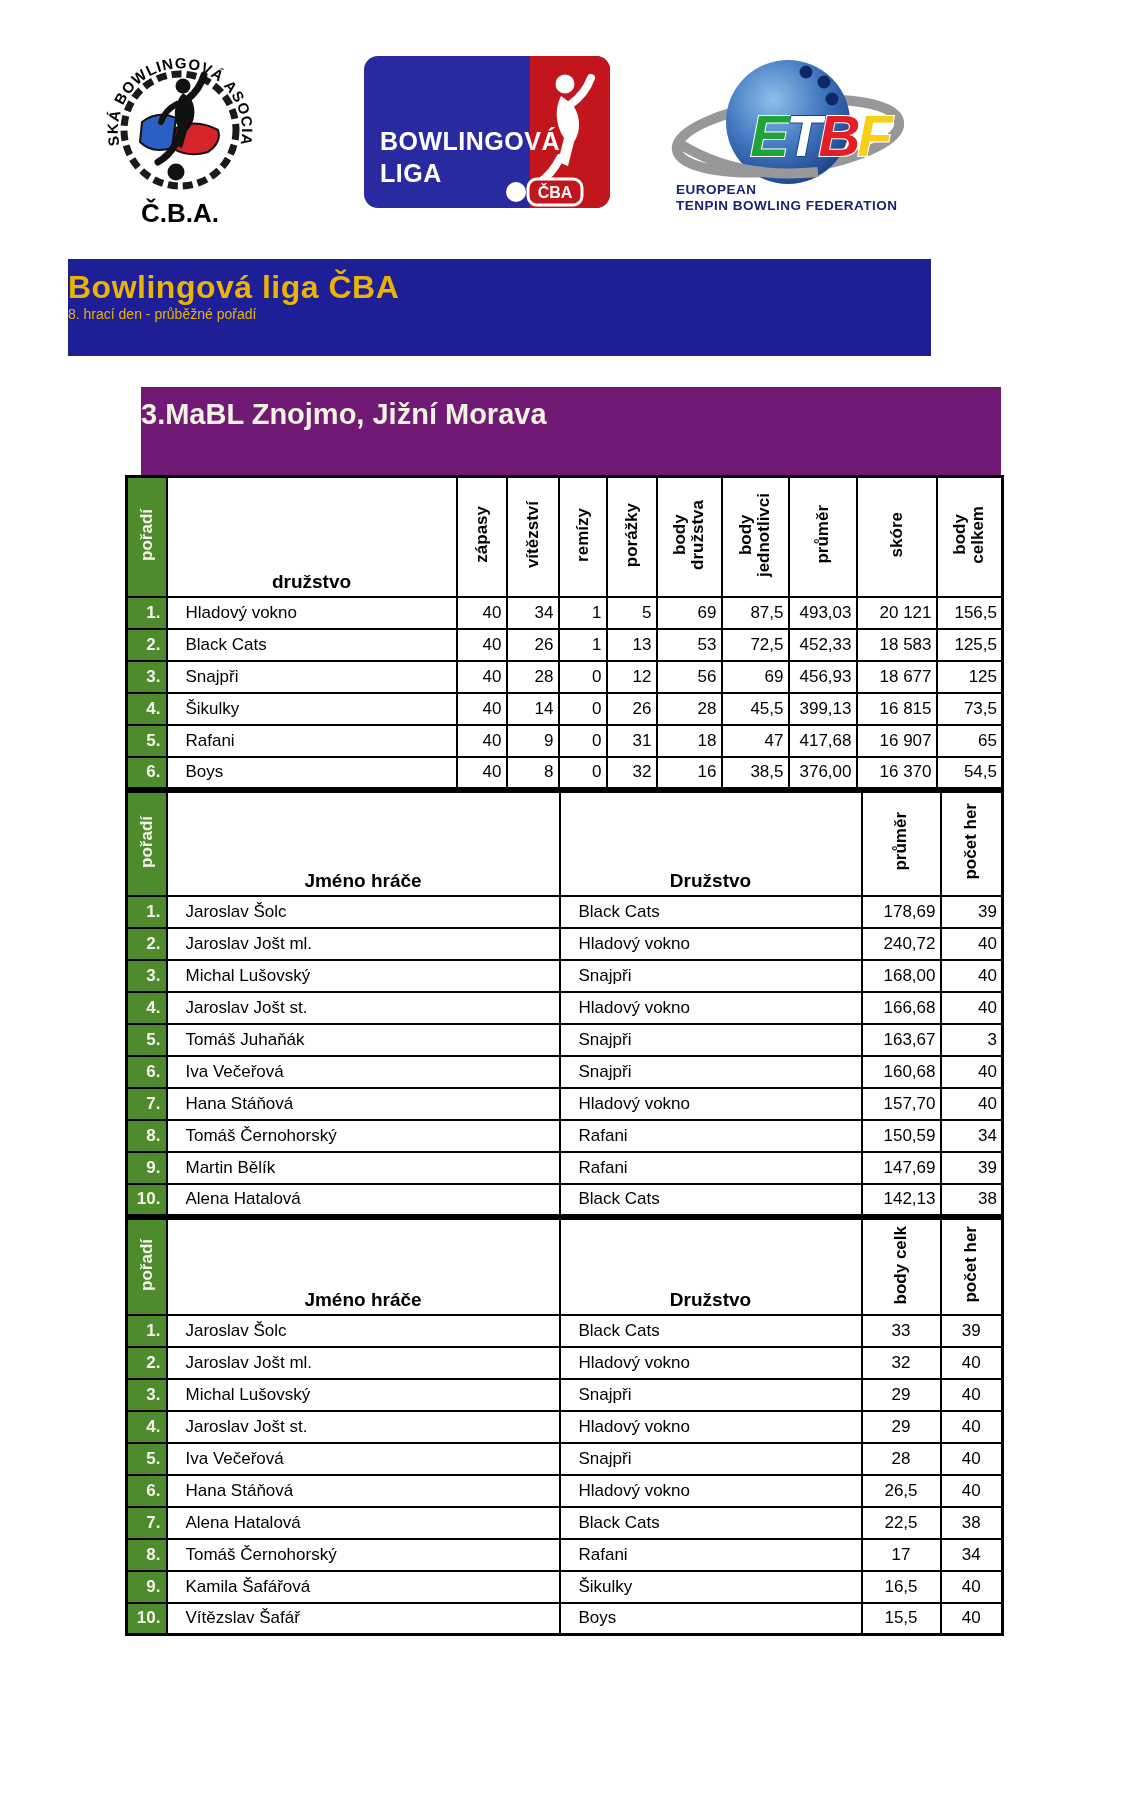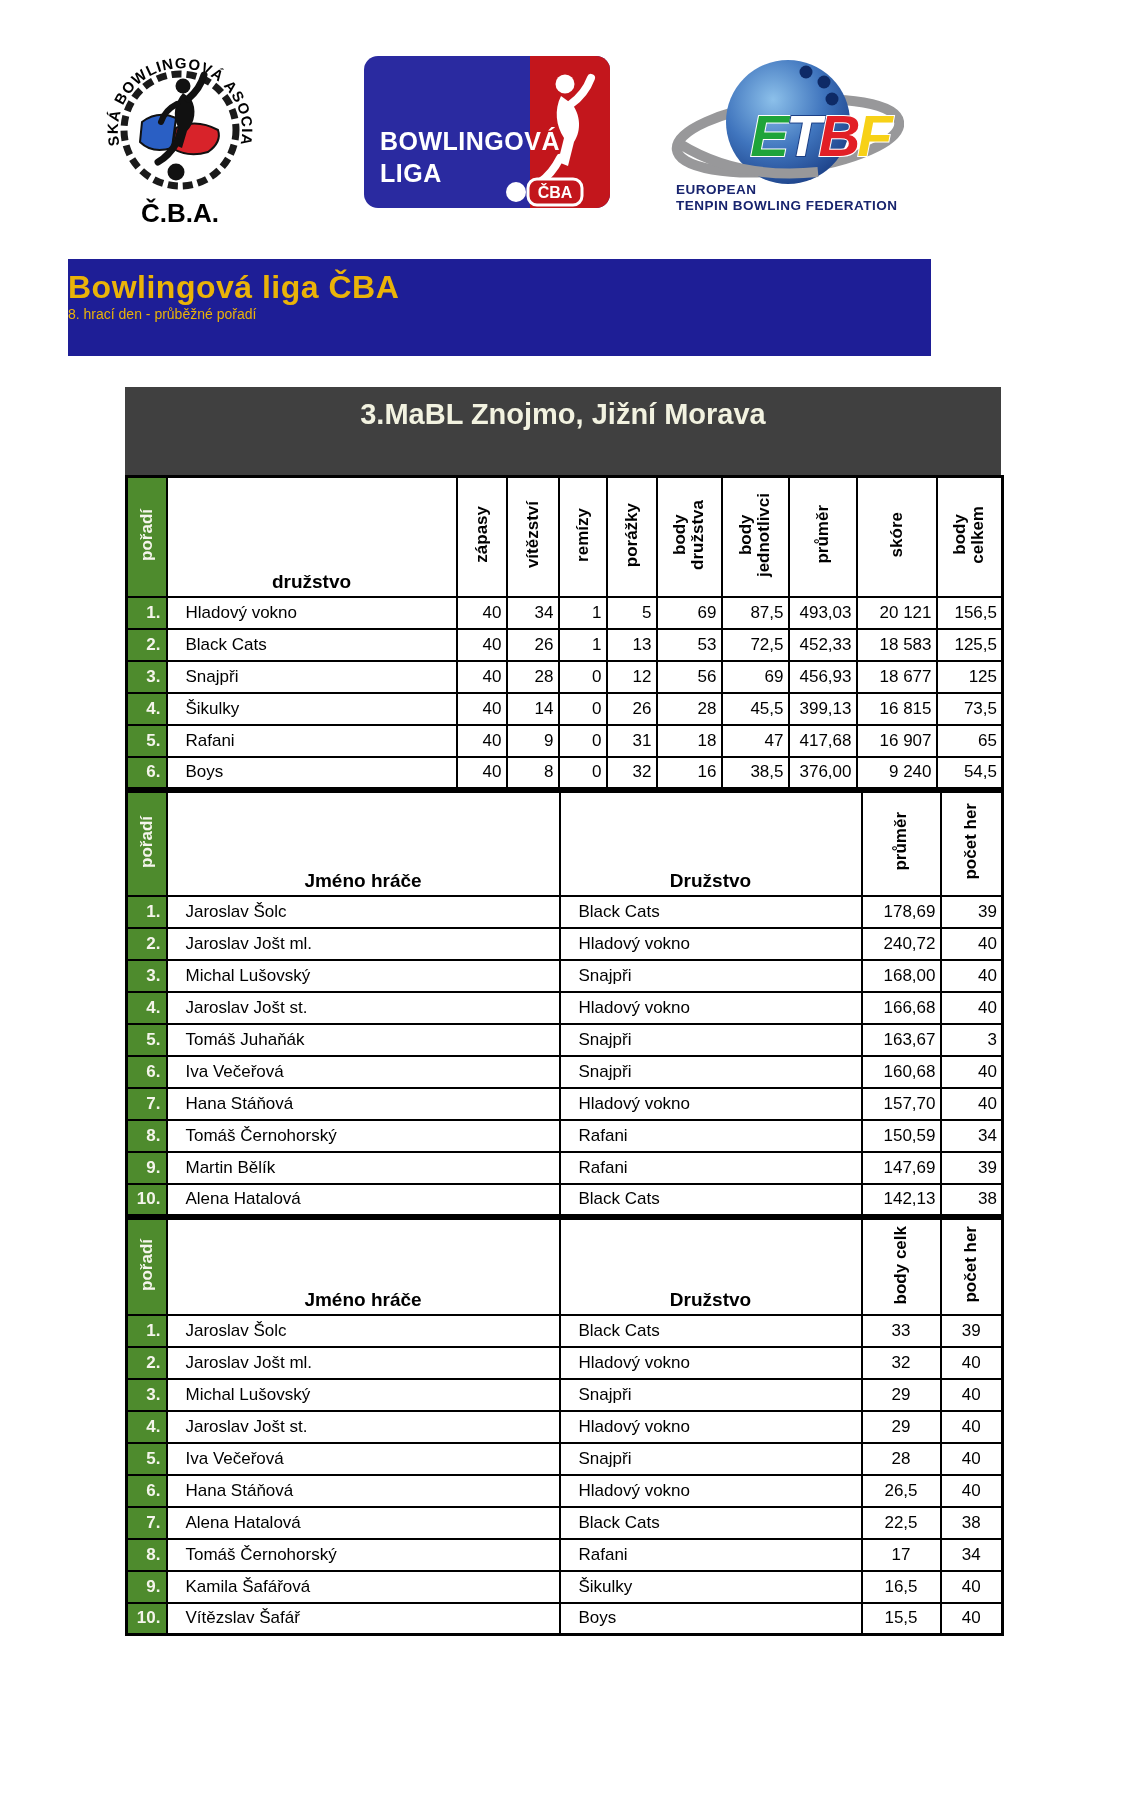--- a/index.html
+++ b/index.html
@@ -13,21 +13,21 @@
   .logo-etbf { position:absolute; left:668px; top:46px; }
 
   
   .banner { margin-left:68px; margin-top:29px; width:863px; height:97px;
             background:#1e1e96; color:#eab308; text-align:left; }
   .banner-title { font-size:32px; font-weight:bold; padding-top:10px; letter-spacing:.5px; }
   .banner-sub   { font-size:14px; font-weight:normal; }
 
   
   .sheet { margin-left:125px; width:876px; }
-  .green-head { background:#404040; color:#f2f2e0; text-align:center; }
+  .green-head { background:#701a75; color:#f2f2e0; text-align:left;margin-left:16px; }
   .gh1 { margin-top:31px; height:88px; }
   .gh1-title { font-size:29px; font-weight:bold; padding-top:11px; }
   .gh1-sub   { font-size:21px; font-weight:bold; margin-top:3px; }
   .gh-small  { height:43px; font-size:28px; font-weight:bold; line-height:43px; }
   .gh2 { margin-top:28px; }
   .gh3 { margin-top:22px; }
 
   table { border-collapse:collapse; table-layout:fixed; width:876px; background:#fff; }
   td, th { border:2px solid #000; padding:0; overflow:hidden; }
   table { border:3px solid #000; }
@@ -232,21 +232,21 @@
         <tr>
           <td class="rank-cell">6.</td>
           <td class="txt">Boys</td>
           <td class="num">40</td>
           <td class="num">8</td>
           <td class="num">0</td>
           <td class="num">32</td>
           <td class="num">16</td>
           <td class="num">38,5</td>
           <td class="num">376,00</td>
-          <td class="num">9 240</td>
+          <td class="num">16 370</td>
           <td class="num">54,5</td>
         </tr>
       </tbody>
     </table>
 
 
     <table class="t2">
       <colgroup>
         <col style="width:40px">
           <col style="width:393px">

